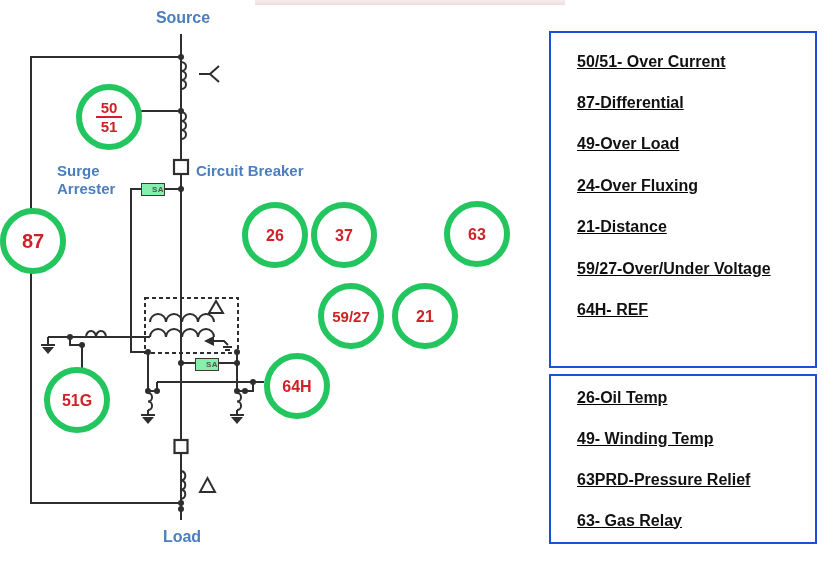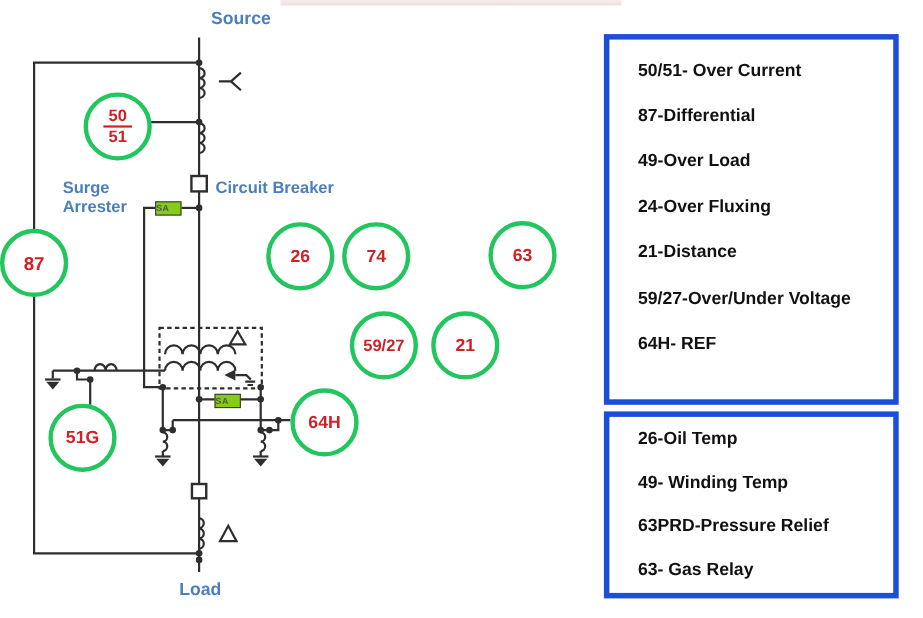--- a/index.html
+++ b/index.html
@@ -7,35 +7,35 @@
     position:relative;width:839px;height:562px;background:#ffffff;overflow:hidden;
     font-family:"Liberation Sans", sans-serif;
   }
   
   .blue-label{
     position:absolute;color:#4a7ebc;font-weight:bold;font-size:16px;line-height:18px;
     white-space:pre-line;
   }
   
   .relay{
-    position:absolute;width:54px;height:54px;border:4px solid #22c55e;border-radius:50%;
+    position:absolute;width:54px;height:54px;border:6px solid #22c55e;border-radius:50%;
     background:#ffffff;display:flex;flex-direction:column;align-items:center;justify-content:center;
     color:#cf2127;font-weight:bold;font-size:16px;line-height:17px;box-sizing:content-box;
   }
   .relay .frac-bar{width:26px;height:0;border-top:2.5px solid #cf2127;margin:1px 0;}
   
   .sa-box{
-    position:absolute;width:22px;height:11px;background:#84cc16;border:1.6px solid #3a3a3a;
-    display:flex;align-items:center;justify-content:flex-start;
+    position:absolute;width:22px;height:11px;background:#86efac;border:1.6px solid #3a3a3a;
+    display:flex;align-items:center;justify-content:flex-end;
     font-size:8px;font-weight:bold;color:#555;letter-spacing:0.5px;
   }
   
   .legend-box{
-    position:absolute;left:549px;width:268px;border:5px solid #1d4ed8;background:#ffffff;
-    display:flex;flex-direction:column;box-sizing:border-box;padding-left:26px;
+    position:absolute;left:549px;width:268px;border:2px solid #1d4ed8;background:#ffffff;
+    display:flex;flex-direction:column;box-sizing:border-box;padding-left:26px;text-decoration:underline;
   }
   #legend-box-1{top:31px;height:337px;padding-top:8px;}
   #legend-box-2{top:374px;height:170px;padding-top:1px;}
   .legend-item{
     height:41.4px;display:flex;align-items:center;
     font-size:16px;font-weight:bold;color:#111;white-space:nowrap;
   }
   #legend-box-2 .legend-item{height:41px;}
   
   .top-strip{
@@ -124,47 +124,47 @@
       <circle cx="253" cy="382" r="3"></circle>
         <circle cx="157" cy="391" r="3"></circle>
       <circle cx="148" cy="391" r="3"></circle>
         <circle cx="237" cy="391" r="3"></circle>
       <circle cx="245" cy="391" r="3"></circle>
       <circle cx="181" cy="503" r="3"></circle>
         <circle cx="181" cy="509" r="3"></circle>
     </g>
   </svg>
 
-  <div class="blue-label" style="left:148px;top:9px;width:70px;text-align:center;margin-left:36px;">Source</div>
+  <div class="blue-label" style="left:148px;top:9px;width:70px;text-align:center;">Source</div>
   <div class="blue-label" style="left:147px;top:528px;width:70px;text-align:center;">Load</div>
   <div class="blue-label" style="left:196px;top:162px;font-size:15px;">Circuit Breaker</div>
   <div class="blue-label" style="left:57px;top:162px;font-size:15px;">Surge
 Arrester</div>
 
   <div class="sa-box" style="left:141px;top:183px;">
     <span>SA</span>
   </div>
   <div class="sa-box" style="left:195px;top:358px;">
     <span>SA</span>
   </div>
 
   <div class="relay" style="left:76px;top:84px;">
     <span style="font-size:15px;line-height:15px;">50</span>
     <div class="frac-bar"></div>
     <span style="font-size:15px;line-height:15px;">51</span>
   </div>
 
-  <div class="relay" style="left:0px;top:208px;font-size:17px;">
+  <div class="relay" style="left:0px;top:208px;font-size:20px;">
     <span>87</span>
   </div>
   <div class="relay" style="left:242px;top:202px;">
     <span>26</span>
   </div>
   <div class="relay" style="left:311px;top:202px;">
-    <span>74</span>
+    <span>37</span>
   </div>
   <div class="relay" style="left:444px;top:201px;">
     <span>63</span>
   </div>
   <div class="relay" style="left:318px;top:283px;font-size:15px;">
     <span>59/27</span>
   </div>
   <div class="relay" style="left:392px;top:283px;">
     <span>21</span>
   </div>

